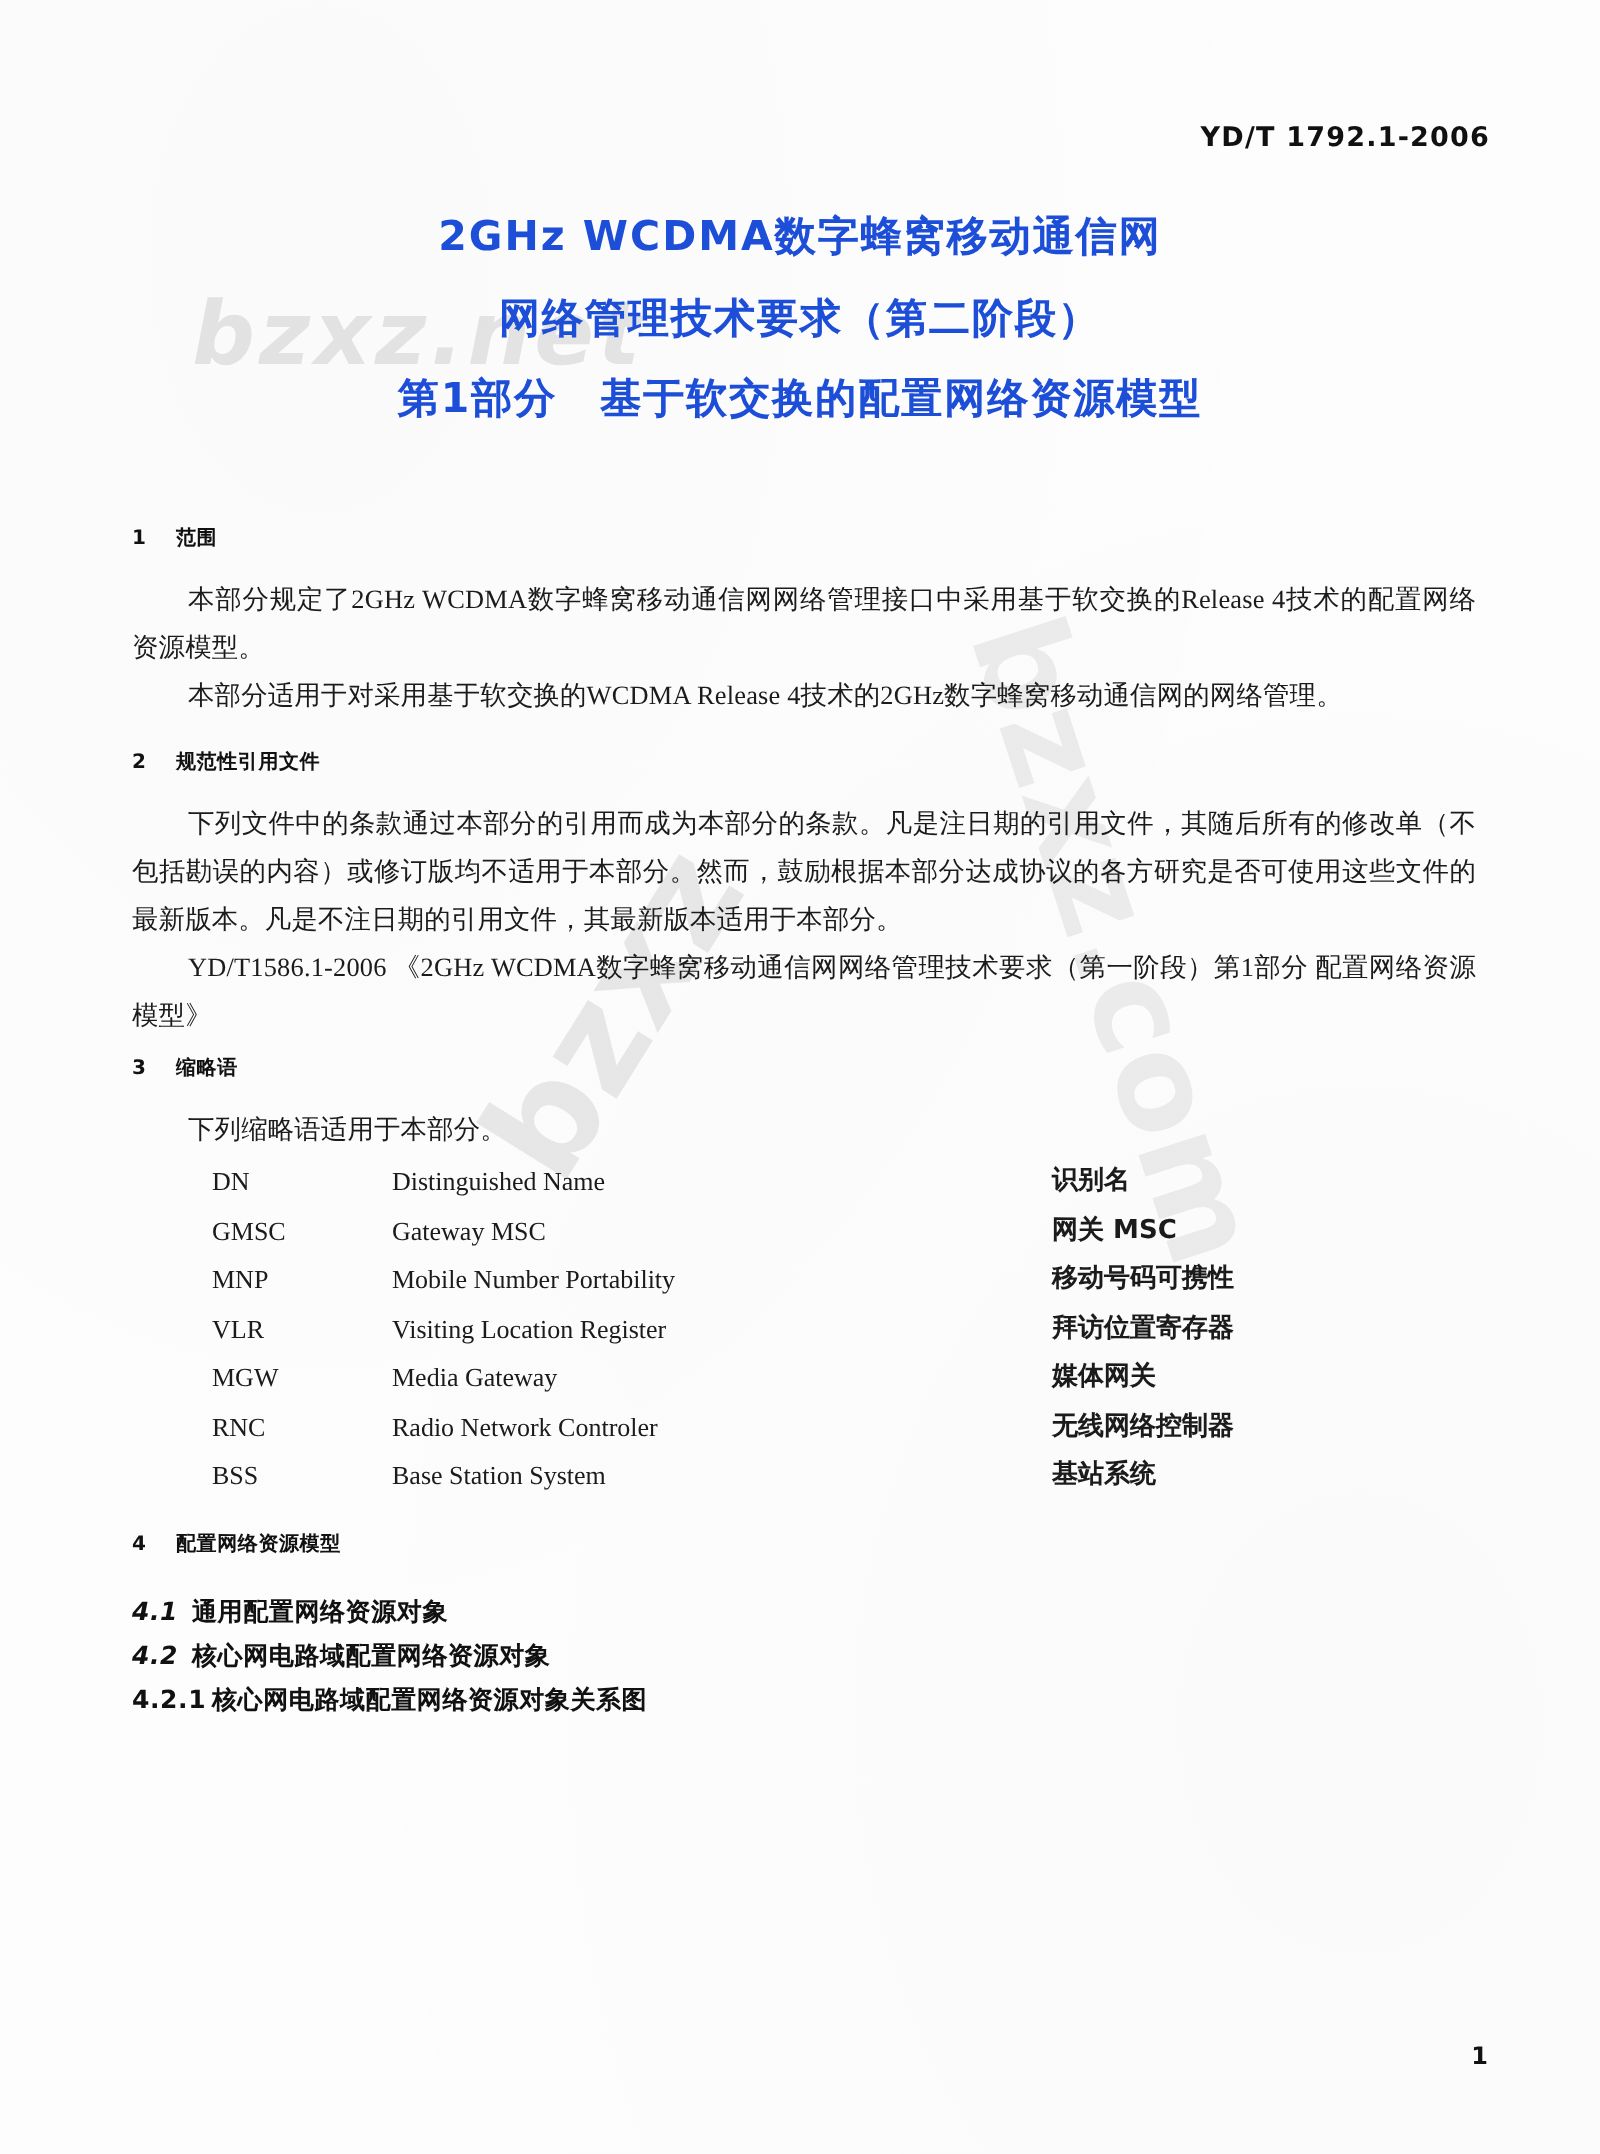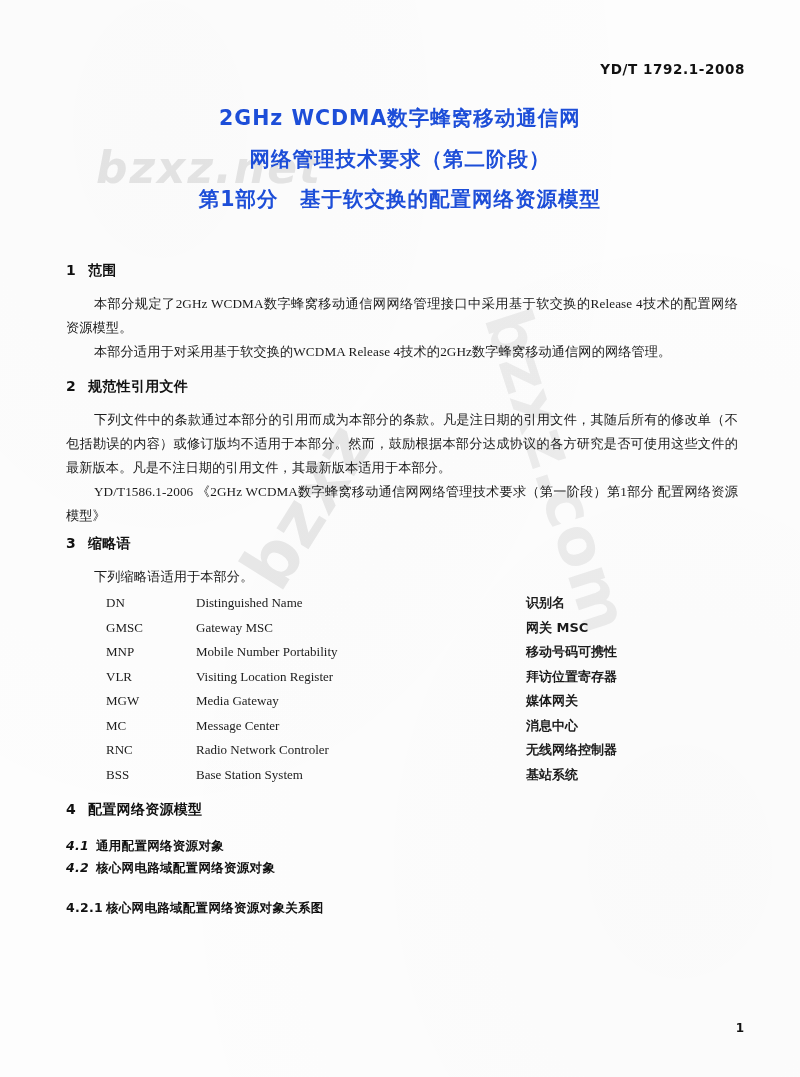--- a/index.html
+++ b/index.html
@@ -104,21 +104,21 @@
   .content {
     position: absolute;
     top: 262px;
     left: 66px;
     width: 672px;
     z-index: 2;
   }
   .h1 {
     font-family: "DejaVu Sans", "Liberation Sans", sans-serif;
     font-weight: 700;
-    font-size: 14px;
+    font-size: 10px;
     color: #111;
     margin: 0 0 12px 0;
     letter-spacing: 0.3px;
   }
   .h1 .num { display: inline-block; width: 22px; }
   .h2 {
     font-family: "DejaVu Sans", "Liberation Sans", sans-serif;
     font-weight: 700;
     font-size: 12.5px;
     color: #111;
@@ -127,21 +127,21 @@
   }
   .h2 .num { display: inline-block; width: 30px; font-style: italic; }
   .h3 {
     font-family: "DejaVu Sans", "Liberation Sans", sans-serif;
     font-weight: 700;
     font-size: 12.5px;
     color: #111;
     margin: 0 0 5px 0;
     letter-spacing: 0.3px;
   }
-  .h3 .num { display: inline-block; width: 40px; margin-top: 18px; }
+  .h3 .num { display: inline-block; width: 40px; }
 
   p.para {
     font-size: 13.2px;
     line-height: 24px;
     margin: 0 0 0 0;
     text-align: justify;
     text-indent: 28px;
     color: #1b1b1b;
     letter-spacing: 0.1px;
   }
@@ -184,21 +184,21 @@
 <body>
 
 <div class="page">
 
   <div class="paper-tint"></div>
 
   <div class="wm-horizontal">bzxz.net</div>
   <div class="wm-diagonal wm-d1">bzxz</div>
   <div class="wm-diagonal wm-d2">bzxz.com</div>
 
-  <div class="doc-header">YD/T 1792.1-2008</div>
+  <div class="doc-header">YD/T 1792.1-2006</div>
 
   <div class="title-block">
     <div class="title-line">2GHz WCDMA数字蜂窝移动通信网</div>
     <div class="title-line">网络管理技术要求（第二阶段）</div>
     <div class="title-line">第1部分　基于软交换的配置网络资源模型</div>
   </div>
 
   <div class="content">
 
     <div class="h1"><span class="num">1</span><span>范围</span></div>
@@ -237,25 +237,20 @@
             <td class="abbr-term">VLR</td>
             <td class="abbr-en">Visiting Location Register</td>
             <td class="abbr-cn">拜访位置寄存器</td>
           </tr>
           <tr>
             <td class="abbr-term">MGW</td>
             <td class="abbr-en">Media Gateway</td>
             <td class="abbr-cn">媒体网关</td>
           </tr>
           <tr>
-            <td class="abbr-term">MC</td>
-            <td class="abbr-en">Message Center</td>
-            <td class="abbr-cn">消息中心</td>
-          </tr>
-          <tr>
             <td class="abbr-term">RNC</td>
             <td class="abbr-en">Radio Network Controler</td>
             <td class="abbr-cn">无线网络控制器</td>
           </tr>
           <tr>
             <td class="abbr-term">BSS</td>
             <td class="abbr-en">Base Station System</td>
             <td class="abbr-cn">基站系统</td>
           </tr>
         </tbody>

